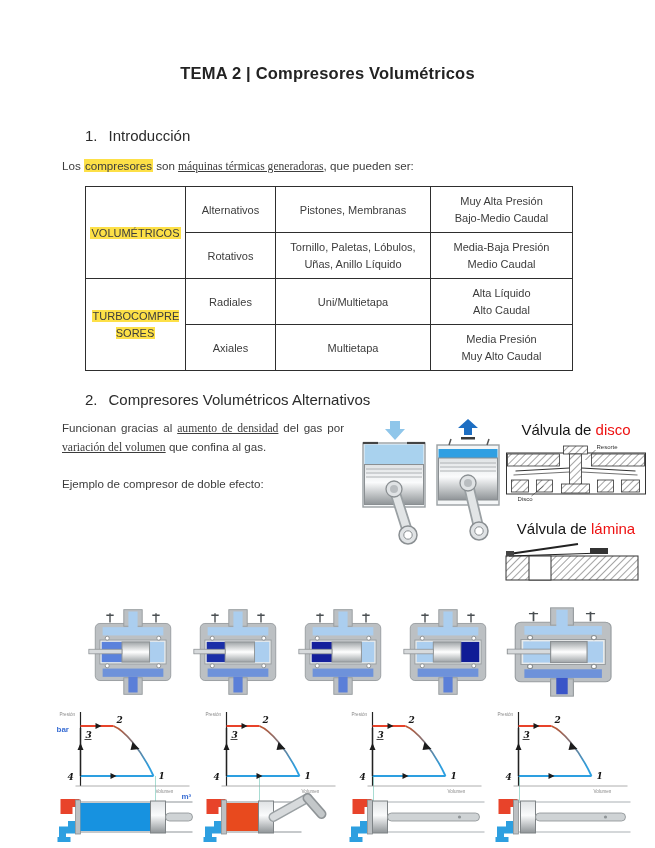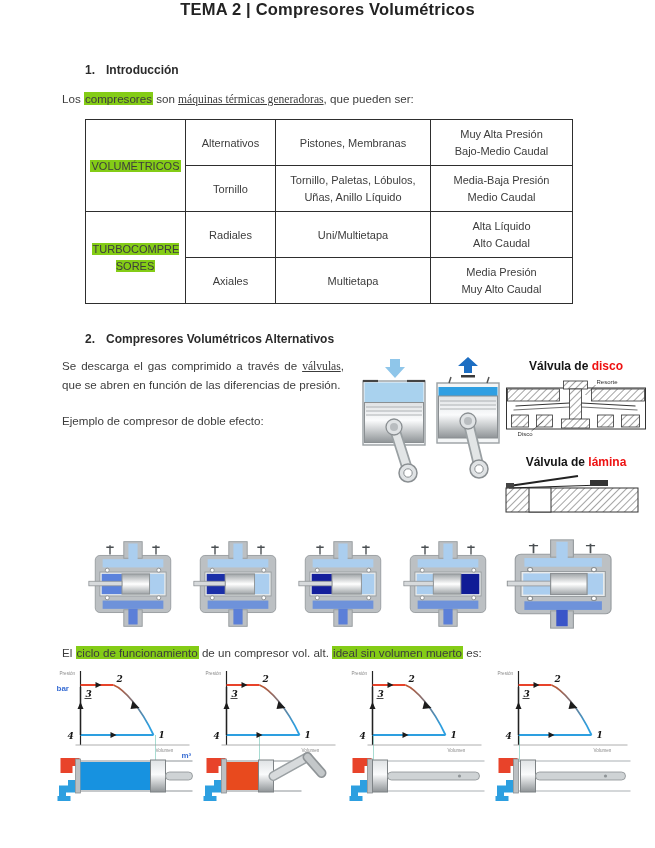--- a/index.html
+++ b/index.html
@@ -1,35 +1,35 @@
 <!DOCTYPE html>
 <html><head>
 <meta charset="utf-8">
 <style>
   html,body{margin:0;padding:0;background:#ffffff;}
   .page{width:655px;height:848px;background:#fff;font-family:"Liberation Sans",sans-serif;
         color:#3c3c3c;overflow:hidden;position:relative;}
-  .title{text-align:center;font-size:16.5px;font-weight:bold;color:#232323;letter-spacing:.2px;}
-  .sec-head{margin:44px 0 0 85px;font-size:12px;font-weight:bold;color:#2b2b2b;}
+  .title{padding-top:64px;text-align:center;font-size:16.5px;font-weight:bold;color:#232323;letter-spacing:.2px;}
+  .sec-head{margin:44px 0 0 85px;font-size:15px;font-weight:normal;color:#2b2b2b;}
   .sec-head .num{display:inline-block;margin-right:11px;}
   .intro{margin:13px 62px 0 62px;font-size:11.6px;line-height:1.5;}
-  .hl{background:#84cc16;padding:0 1px;}
+  .hl{background:#fde047;padding:0 1px;}
   .ul{text-decoration:underline;font-family:Liberation Serif, serif;}
   table.ctable{border-collapse:collapse;table-layout:fixed;margin:11px 0 0 85px;width:487px;
         font-size:11px;color:#3c3c3c;}
   table.ctable td{border:1.6px solid #2e2e2e;text-align:center;vertical-align:middle;
         padding:6px 4px;line-height:1.5;}
   td.gcell span{word-break:break-word;}
-  .sec2{margin-top:28px;}
+  .sec2{margin-top:20px;}
   .row2{display:flex;margin:11px 0 0 62px;width:588px;align-items:flex-start;}
   .textcol{width:288px;font-size:11.6px;line-height:1.55;text-align:justify;}
   .textcol p{margin:0 0 13px 0;}
   .pcol{width:154px;margin-left:6px;}
   .vcol{width:150px;margin-left:0;}
-  .vlabel{font-size:12px;font-weight:bold;color:#141414;text-align:center;margin:2px 0 2px 0;}
+  .vlabel{font-size:15px;font-weight:normal;color:#141414;text-align:center;margin:2px 0 2px 0;}
   .vred{color:#ee1111;}
   .comprow{display:flex;align-items:center;gap:9px;margin:15px 0 0 85px;}
   .cycleline{margin:14px 62px 0 62px;font-size:11.6px;}
   .chartrow{display:flex;gap:3px;margin:6px 0 0 55px;}
   .pvnum{font-family:"DejaVu Serif",serif;font-style:italic;font-weight:bold;font-size:9px;fill:#161616;}
   .tinyax{font-size:4.6px;fill:#8a8a8a;font-family:"Liberation Sans",sans-serif;}
   .tinylbl{font-size:6px;fill:#333;font-family:"Liberation Sans",sans-serif;}
   .unit{font-size:8px;font-weight:bold;fill:#3b6fd4;font-family:"Liberation Sans",sans-serif;}
 </style>
 </head>
@@ -81,21 +81,21 @@
         <tr>
       <td rowspan="2" class="gcell"><span class="hl">VOLUMÉTRICOS</span></td>
       <td>Alternativos</td>
       <td>Pistones, Membranas</td>
       <td>
             <div>Muy Alta Presión</div>
             <div>Bajo-Medio Caudal</div>
           </td>
     </tr>
     <tr>
-      <td>Tornillo</td>
+      <td>Rotativos</td>
       <td>Tornillo, Paletas, Lóbulos, Uñas, Anillo Líquido</td>
       <td>
             <div>Media-Baja Presión</div>
             <div>Medio Caudal</div>
           </td>
     </tr>
     <tr>
       <td rowspan="2" class="gcell"><span class="hl">TURBOCOMPRESORES</span></td>
       <td>Radiales</td>
       <td>Uni/Multietapa</td>
@@ -115,21 +115,21 @@
   </tbody>
     </table>
 
   <div class="sec-head sec2">
     <span class="num">2.</span><span>Compresores Volumétricos Alternativos</span>
   </div>
 
   <div class="row2">
     <div class="textcol">
       <p>
-        <span>Se descarga el gas comprimido a través de </span><span class="ul">válvulas</span><span>, que se abren en función de las diferencias de presión.</span>
+        <span>Funcionan gracias al </span><span class="ul">aumento de densidad</span><span> del gas por </span><span class="ul">variación del volumen</span><span> que confina al gas.</span>
       </p>
       <p style="text-align:left;margin-top:18px">Ejemplo de compresor de doble efecto:</p>
     </div>
 
     <div class="pcol">
       <svg viewBox="0 0 150 140" width="152" height="140">
 
         <path d="M39,2 h10 v8 h5 l-10,11 -10,-11 h5 z" fill="#8fc6ea"></path>
         <rect x="12" y="24" width="62" height="64" fill="#f4f6f7" stroke="#9aa0a3" stroke-width="1.4"></rect>
         <line x1="12" y1="24" x2="27" y2="24" stroke="#444" stroke-width="2.2"></line>
@@ -307,23 +307,20 @@
       <path d="M25,8 v10 M21,10 h8 M75,8 v10 M71,10 h8" stroke="#4a4f52" stroke-width="1.5" fill="none"></path>
       <g fill="#fff" stroke="#8a8f92">
           <circle cx="22" cy="35" r="2.2"></circle>
           <circle cx="78" cy="35" r="2.2"></circle>
           <circle cx="22" cy="65" r="2.2"></circle>
           <circle cx="78" cy="65" r="2.2"></circle>
         </g>
     </svg>
   </div>
 
-  <p class="cycleline">
-    <span>El </span><span class="hl">ciclo de funcionamiento</span><span> de un compresor vol. alt. </span><span class="hl">ideal sin volumen muerto</span><span> es:</span>
-  </p>
 
   <div class="chartrow">
 
     <svg viewBox="0 0 142 136" width="143" height="136">
       <text x="4" y="10" class="tinyax">Presión</text>
       <text x="1" y="26" class="unit">bar</text>
       <text x="100" y="87" class="tinyax">Volumen</text>
       <text x="126" y="93" class="unit">m³</text>
       <line x1="100" y1="70" x2="100" y2="97" stroke="#a8dcd2" stroke-width="1"></line>
       <line x1="25" y1="6" x2="25" y2="80" stroke="#222" stroke-width="1.2"></line>

